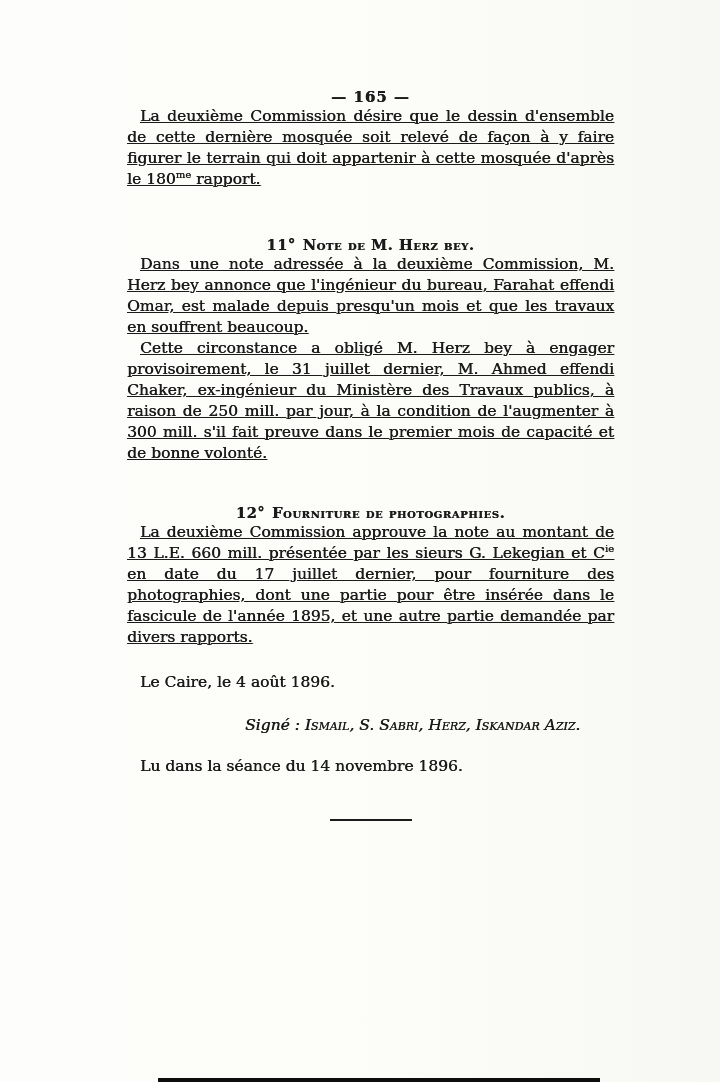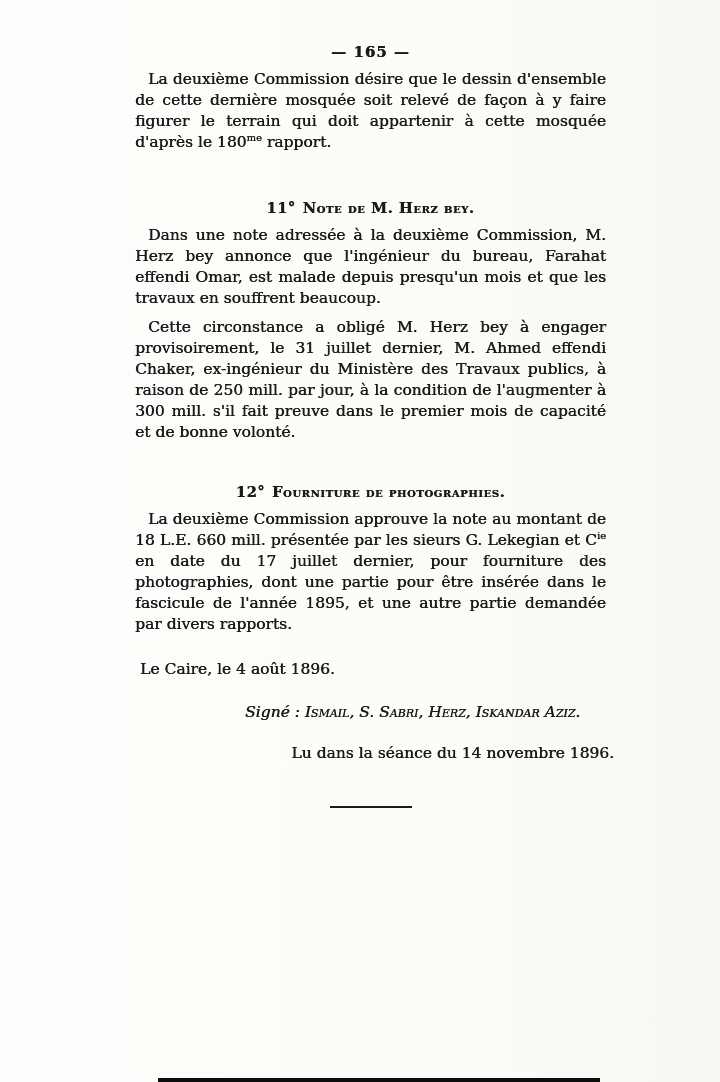--- a/index.html
+++ b/index.html
@@ -19,31 +19,32 @@
     text-shadow: 0.4px 0 0 currentColor;
   }
   .content {
     position: absolute;
     left: 127px;
     top: 0;
     width: 487px;
   }
   .page-number {
     text-align: center;
-    margin-top: 43px;
+    margin-top: 88px;
     font-size: 15px;
     font-weight: bold;
     letter-spacing: 1px;
   }
   p.body {
     font-size: 15.5px;
     line-height: 21px;
     text-align: justify;
     text-indent: 13px;
-    margin: 8px;
+    margin: 0;
+    text-decoration: underline;
   }
   .mt-intro   { margin-top: 26px; }
   .mt-para    { margin-top: 26px; }
   .heading {
     margin-top: 46px;
     text-align: center;
     font-size: 14.5px;
     font-weight: bold;
     letter-spacing: 0.6px;
     line-height: 18px;
@@ -68,21 +69,20 @@
     margin-left: 118px;
     font-size: 15.5px;
     line-height: 21px;
     font-style: italic;
   }
   .read-note {
     margin-top: 20px;
     font-size: 15.5px;
     line-height: 21px;
     text-indent: 13px;
-    text-align: right;
   }
   .end-rule {
     margin: 42px auto 0 auto;
     width: 82px;
     height: 2px;
     background: #1b1b1b;
   }
   .scan-edge-artifact {
     position: absolute;
     left: 158px;
@@ -104,21 +104,21 @@
 
     <h2 class="heading"><span class="h-num">11°</span><span class="sc">Note de M. Herz bey.</span></h2>
 
     <p class="body mt-para">Dans une note adressée à la deuxième Commission, M. Herz bey annonce que l'ingénieur du bureau, Farahat effendi Omar, est malade depuis presqu'un mois et que les travaux en souffrent beaucoup.</p>
 
     <p class="body">Cette circonstance a obligé M. Herz bey à engager provisoirement, le 31 juillet dernier, M. Ahmed effendi Chaker, ex-ingénieur du Ministère des Travaux publics, à raison de 250 mill. par jour, à la condition de l'augmenter à 300 mill. s'il fait preuve dans le premier mois de capacité et de bonne volonté.</p>
 
 
     <h2 class="heading heading-gap"><span class="h-num">12°</span><span class="sc">Fourniture de photographies.</span></h2>
 
-    <p class="body mt-para"><span>La deuxième Commission approuve la note au montant de 18 L.E. 660 mill. présentée par les sieurs G. Lekegian et C</span><sup class="ord">ie</sup><span> en date du 17 juillet dernier, pour fourniture des photographies, dont une partie pour être insérée dans le fascicule de l'année 1895, et une autre partie demandée par divers rapports.</span></p>
+    <p class="body mt-para"><span>La deuxième Commission approuve la note au montant de 13 L.E. 660 mill. présentée par les sieurs G. Lekegian et C</span><sup class="ord">ie</sup><span> en date du 17 juillet dernier, pour fourniture des photographies, dont une partie pour être insérée dans le fascicule de l'année 1895, et une autre partie demandée par divers rapports.</span></p>
 
     <p class="dateline">Le Caire, le 4 août 1896.</p>
 
     <p class="signature"><span>Signé : </span><span class="sc">Ismail, S. Sabri, Herz, Iskandar Aziz.</span></p>
 
     <p class="read-note">Lu dans la séance du 14 novembre 1896.</p>
 
     <div class="end-rule"></div>
 
   </div>

